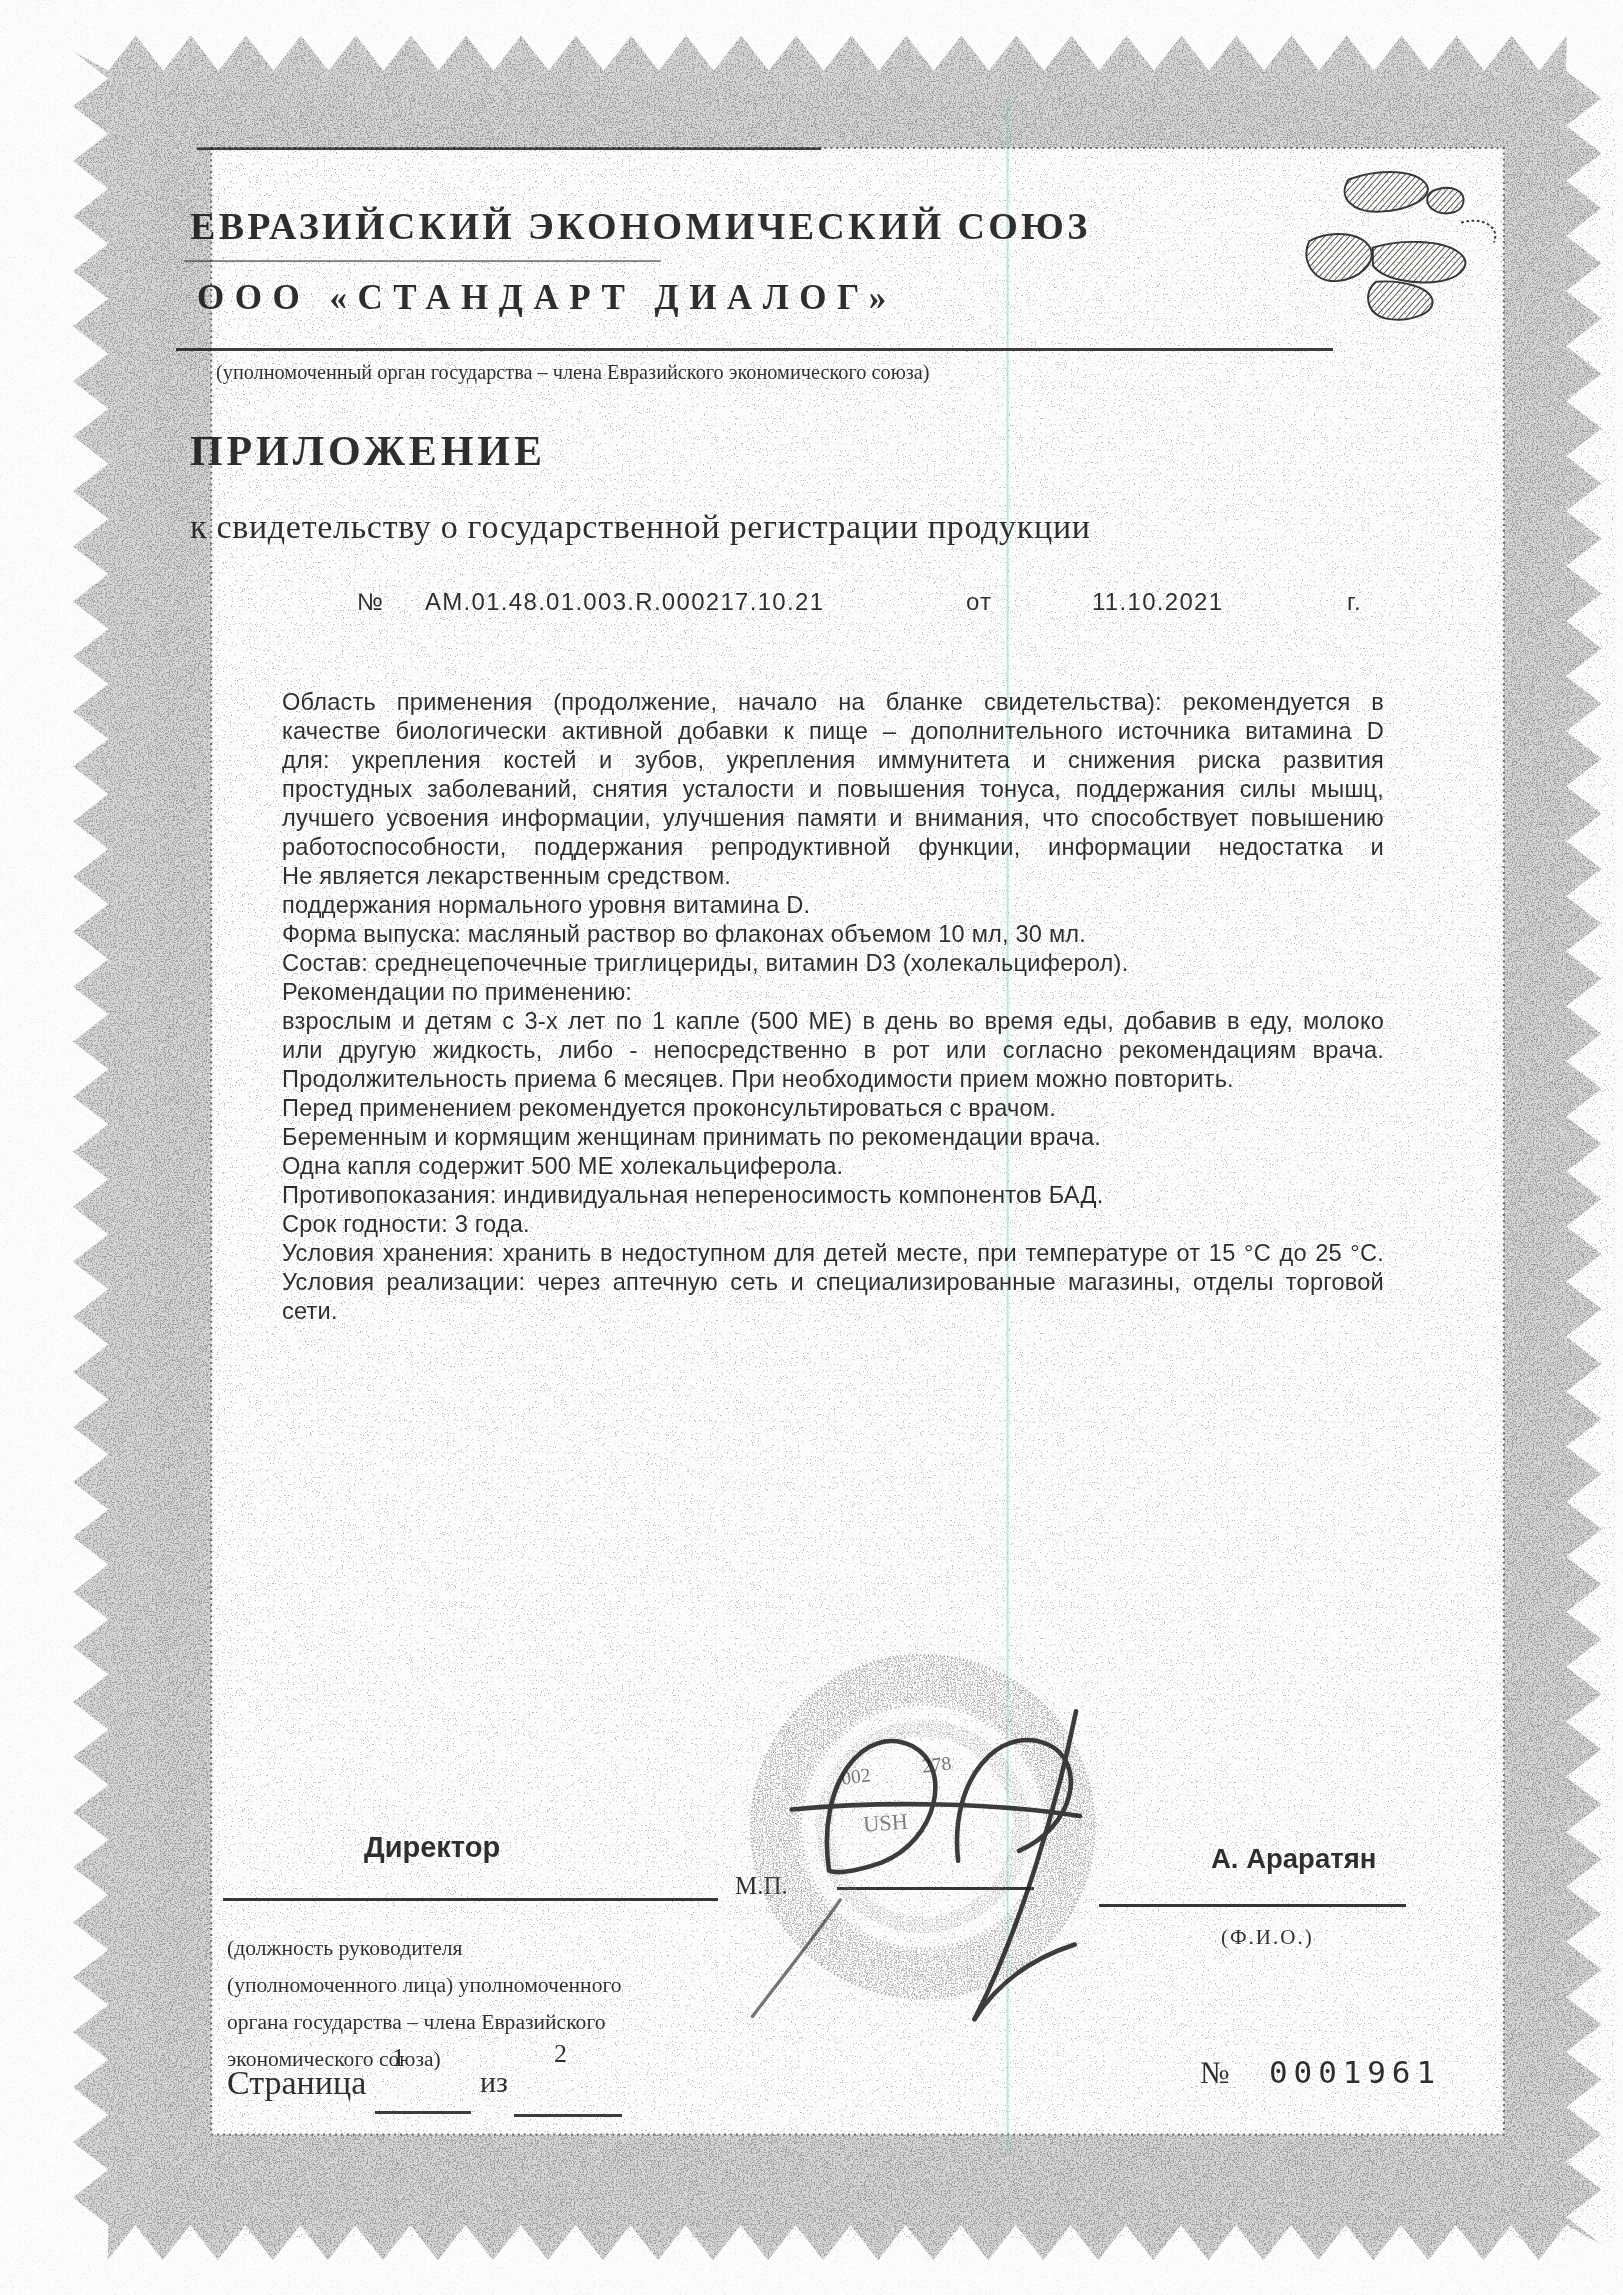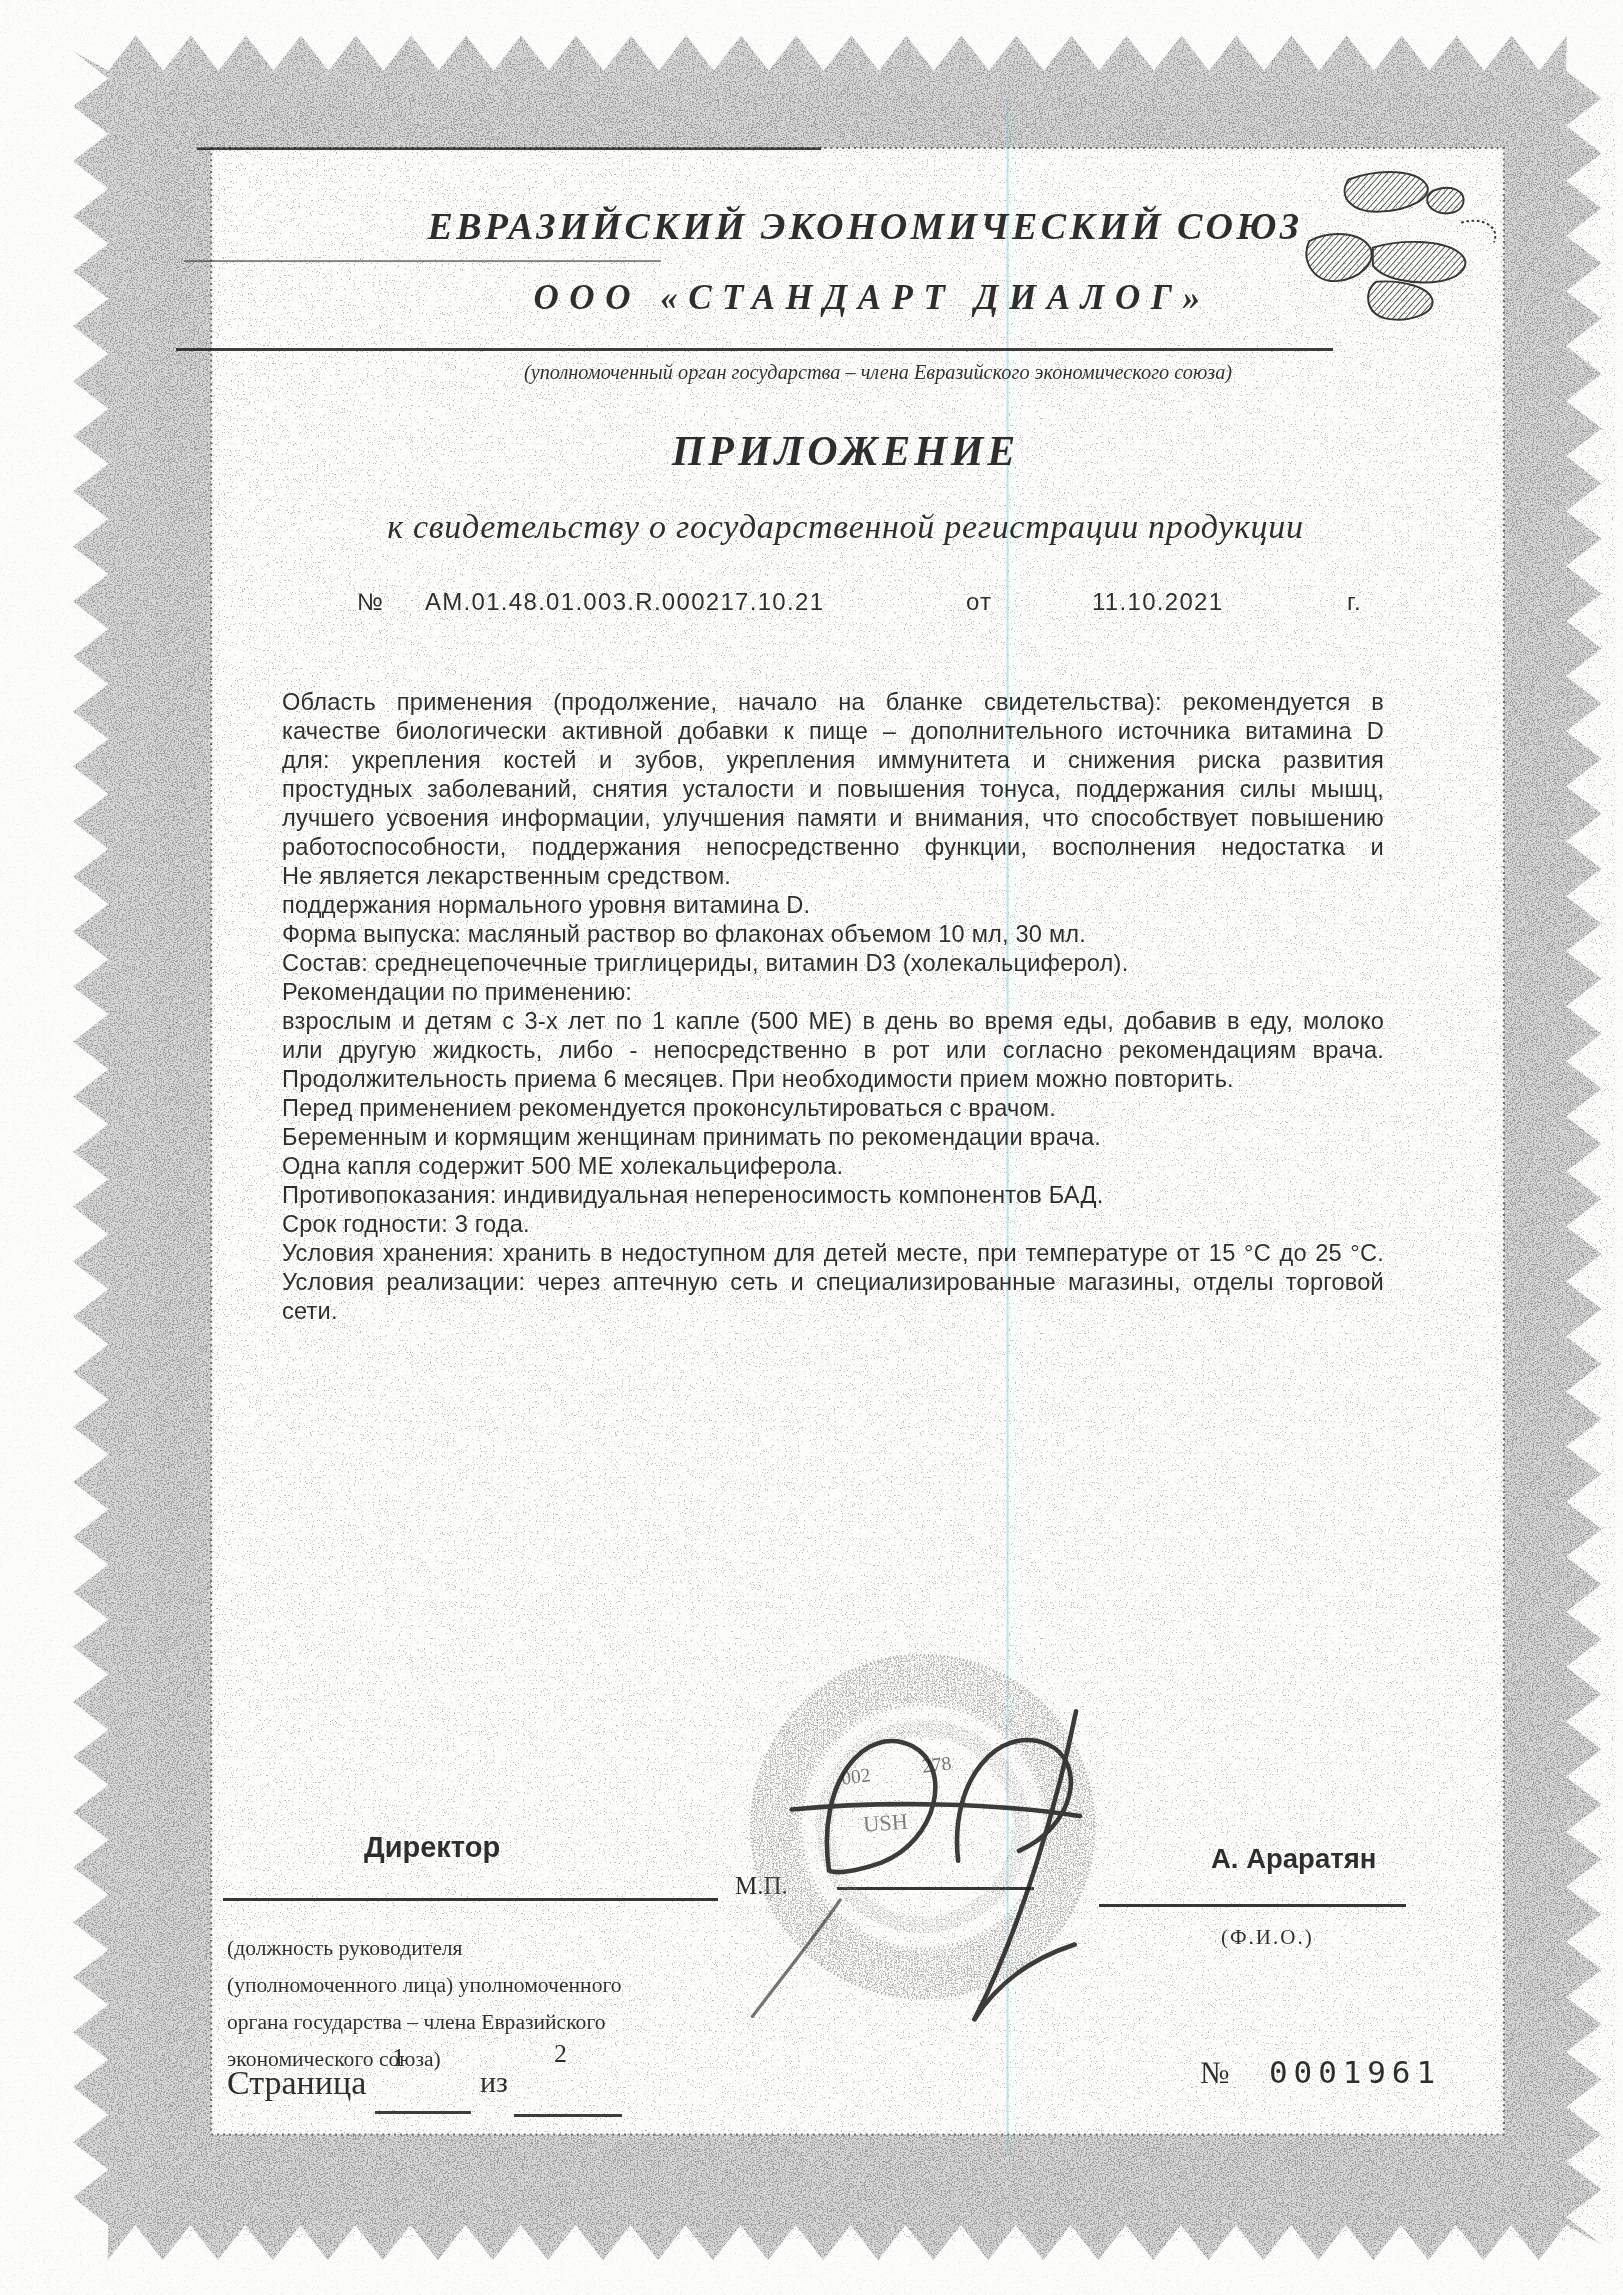--- a/index.html
+++ b/index.html
@@ -1,21 +1,21 @@
 <!DOCTYPE html>
 <html style="font-size:10.5px"><head>
 <meta charset="utf-8">
 <style>
   html,body{margin:0;padding:0;background:#9a9a9a;}
   .page{position:relative;width:1624px;height:2295px;margin:0 auto;background:#fcfcfa;
         font-family:"Liberation Sans",sans-serif;color:#1f1f1f;overflow:hidden;}
   .abs{position:absolute;}
   .serif{font-family:"Liberation Serif",serif;}
   .mono{font-family:"DejaVu Sans Mono",monospace;}
-  .ctr{text-align:center;font-style:italic;}
+  .ctr{text-align:left;}
   .ink{color:#1f1f1f;opacity:.93;}
 
   
   .union-title{left:190px;top:204px;width:1350px;font-size:38px;letter-spacing:3.3px;font-weight:bold;}
   .org-title{left:197px;top:278px;width:1350px;font-size:35px;letter-spacing:10.5px;font-weight:bold;}
   .hdr-rule{left:176px;top:348px;width:1157px;height:2.6px;background:#1c1c1c;opacity:.85;}
   .org-note{left:216px;top:361px;width:1324px;font-size:20.3px;}
 
   
   .main-title{left:190px;top:427px;width:1311px;font-size:42px;letter-spacing:3.9px;font-weight:bold;}
@@ -102,21 +102,21 @@
   <span class="abs ink regline" style="left:966px;">от</span>
   <span class="abs ink regline" style="left:1092px;">11.10.2021</span>
   <span class="abs ink regline" style="left:1347px;">г.</span>
 
   <div class="abs ink body-block">
     <div class="jline">Область  применения  (продолжение,  начало  на  бланке  свидетельства):  рекомендуется  в</div>
     <div class="jline">качестве биологически активной добавки к пище – дополнительного источника витамина D</div>
     <div class="jline">для:  укрепления  костей  и  зубов,  укрепления  иммунитета  и  снижения  риска  развития</div>
     <div class="jline">простудных заболеваний, снятия усталости и повышения тонуса, поддержания силы мышц,</div>
     <div class="jline">лучшего усвоения информации, улучшения памяти и внимания, что способствует повышению</div>
-    <div class="jline">работоспособности,  поддержания  непосредственно  функции,  восполнения  недостатка  и</div>
+    <div class="jline">работоспособности,  поддержания  репродуктивной  функции,  информации  недостатка  и</div>
     <div class="nline">Не является лекарственным средством.</div>
     <div class="nline">поддержания нормального уровня витамина D.</div>
     <div class="nline">Форма выпуска: масляный раствор во флаконах объемом 10 мл, 30 мл.</div>
     <div class="nline">Состав: среднецепочечные триглицериды, витамин D3 (холекальциферол).</div>
     <div class="nline">Рекомендации по применению:</div>
     <div class="jline">взрослым и детям с 3-х лет по 1 капле (500 МЕ) в день во время еды, добавив в еду, молоко</div>
     <div class="jline">или другую жидкость, либо - непосредственно в рот или согласно рекомендациям врача.</div>
     <div class="nline">Продолжительность приема 6 месяцев. При необходимости прием можно повторить.</div>
     <div class="nline">Перед применением рекомендуется проконсультироваться с врачом.</div>
     <div class="nline">Беременным и кормящим женщинам принимать по рекомендации врача.</div>

